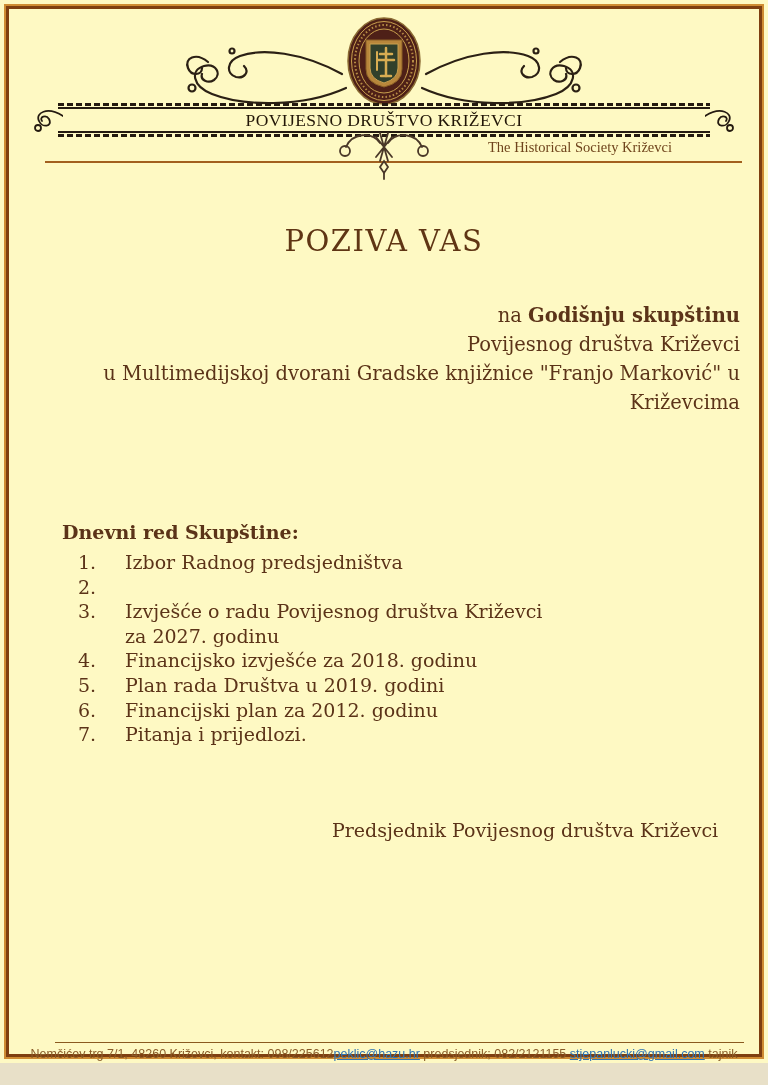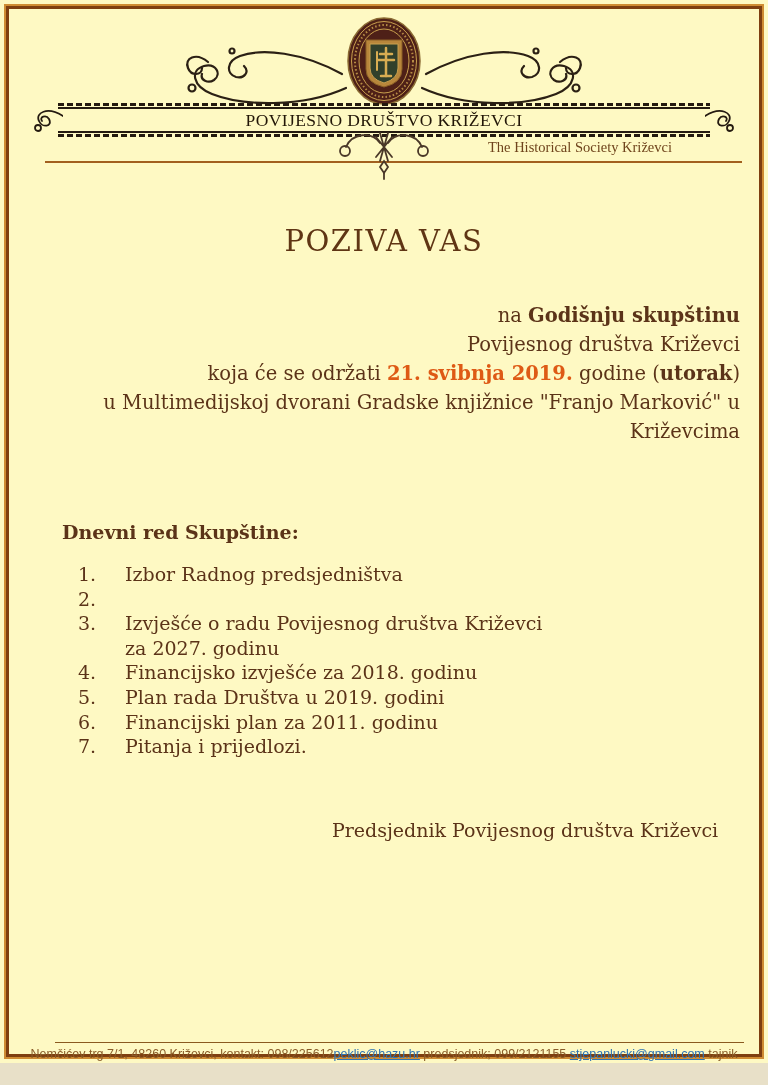--- a/index.html
+++ b/index.html
@@ -51,21 +51,21 @@
     letter-spacing:1.5px; color:#5f3514;
   }
   .body-block {
     position:absolute; top:285px; left:28px; right:28px;
     text-align:right; font-size:19.5px; line-height:29px; color:#5b3318;margin-top:16px;
   }
   .accent { color:#DE5A15; font-weight:bold; }
   b { font-weight:bold; }
   
   .agenda { position:absolute; left:62px; top:521px; right:40px; font-size:19px; }
-  .agenda-head { font-weight:bold; margin-bottom:19px; }
+  .agenda-head { font-weight:bold; margin-bottom:7px; }
   .arow { padding-left:16px; line-height:24.6px; display:flex; }
   .anum { width:47px; flex:0 0 47px; }
   
   .signature {
     position:absolute; left:330px; top:816px; width:390px;
     text-align:center; font-size:19px; line-height:29px;
   }
   
   .footer-rule {
     position:absolute; top:1042px; left:55px; right:24px;
@@ -152,21 +152,20 @@
       <path d="M48,34 L52,40 L48,46 L44,40 Z"></path>
       <path d="M48,45 V52"></path>
     </g>
   </svg>
 
   <h1 class="title">POZIVA VAS</h1>
 
   <div class="body-block">
     <div><span>na </span><b>Godišnju skupštinu</b></div>
     <div>Povijesnog društva Križevci</div>
-    <div><span>koja će se održati </span><span class="accent">21. svibnja 2019.</span><span> godine (</span><b>utorak</b><span>)</span></div>
     <div>u Multimedijskoj dvorani Gradske knjižnice "Franjo Marković" u</div>
     <div>Križevcima</div>
   </div>
 
   <div class="agenda">
     <div class="agenda-head">Dnevni red Skupštine:</div>
     <div class="arow">
         <span class="anum">1.</span>
         <span class="atext">Izbor Radnog predsjedništva</span>
       </div>
@@ -184,29 +183,29 @@
     <div class="arow">
         <span class="anum">4.</span>
         <span class="atext">Financijsko izvješće za 2018. godinu</span>
       </div>
     <div class="arow">
         <span class="anum">5.</span>
         <span class="atext">Plan rada Društva u 2019. godini</span>
       </div>
     <div class="arow">
         <span class="anum">6.</span>
-        <span class="atext">Financijski plan za 2011. godinu</span>
+        <span class="atext">Financijski plan za 2012. godinu</span>
       </div>
     <div class="arow">
         <span class="anum">7.</span>
         <span class="atext">Pitanja i prijedlozi.</span>
       </div>
   </div>
 
   <div class="signature">
     <div>Predsjednik Povijesnog društva Križevci</div>
   </div>
 
   <div class="footer-rule"></div>
   <div class="footer">
-    <span>Nemčićev trg 7/1, 48260 Križevci, kontakt: 098/225612</span><a>peklic@hazu.hr</a><span> predsjednik; 099/2121155 </span><a>stjepanlucki@gmail.com</a><span> tajnik</span>
+    <span>Nemčićev trg 7/1, 48260 Križevci, kontakt: 098/225612</span><a>peklic@hazu.hr</a><span> predsjednik; 082/2121155 </span><a>stjepanlucki@gmail.com</a><span> tajnik</span>
   </div>
 </div>
 
 </body></html>

